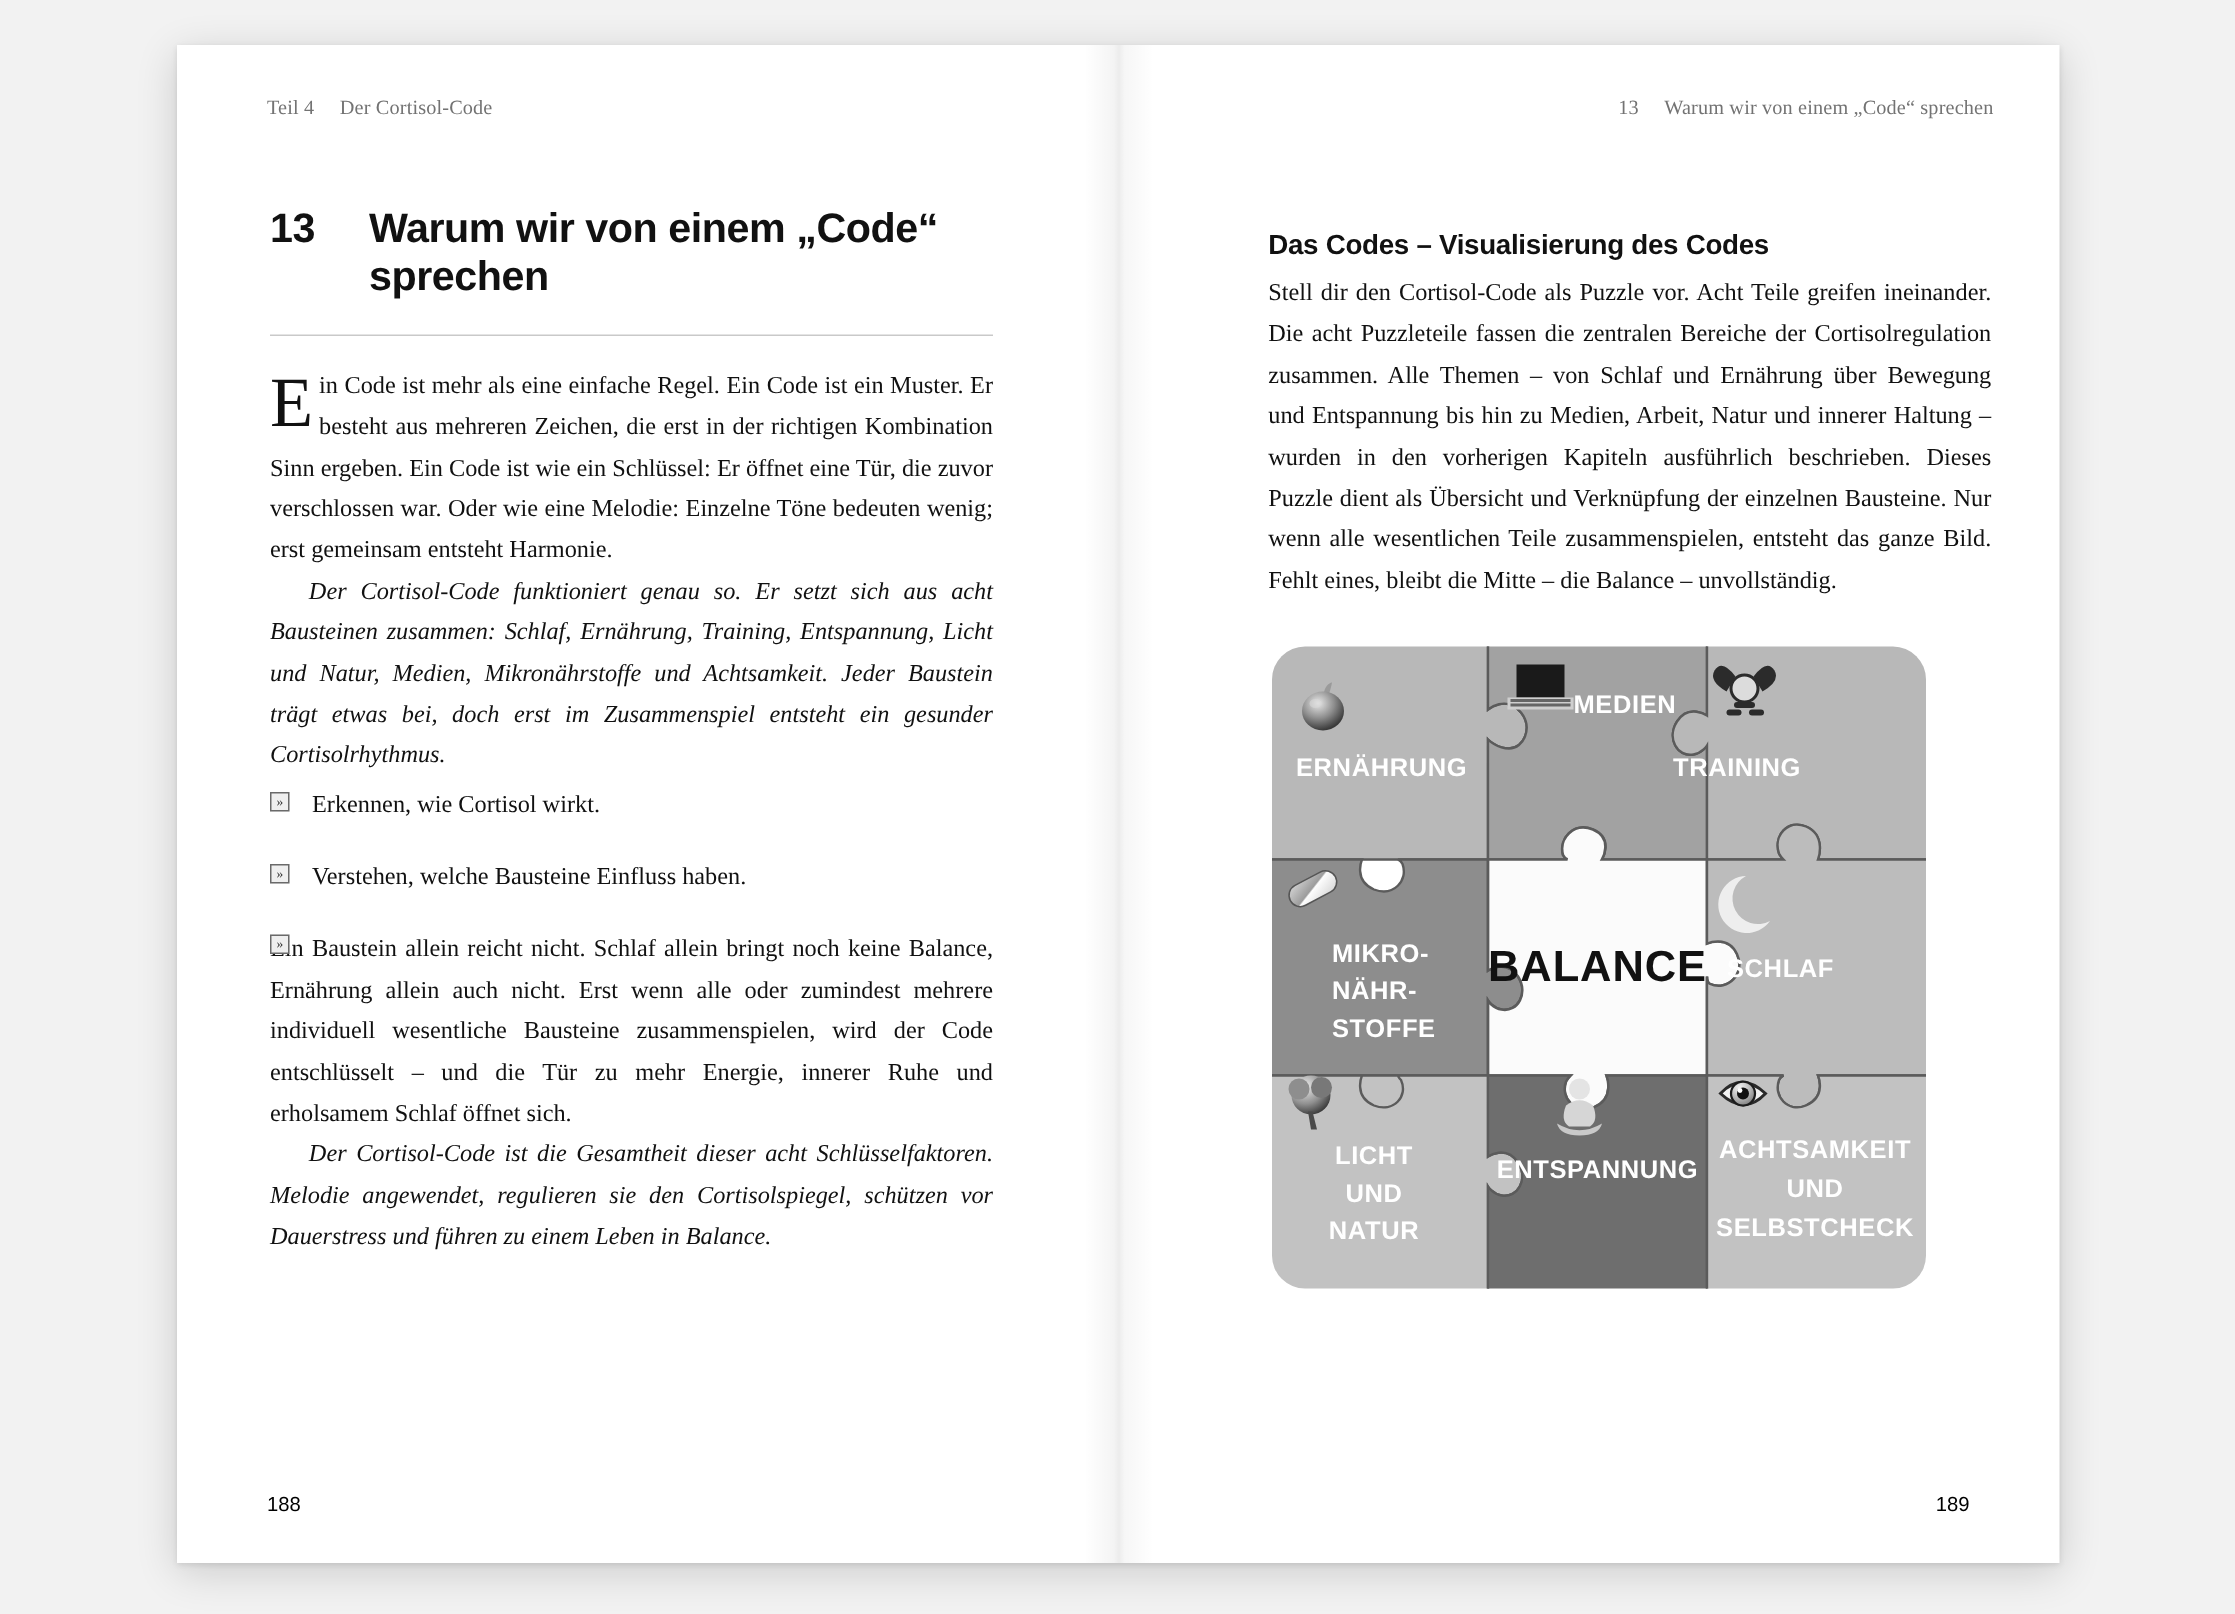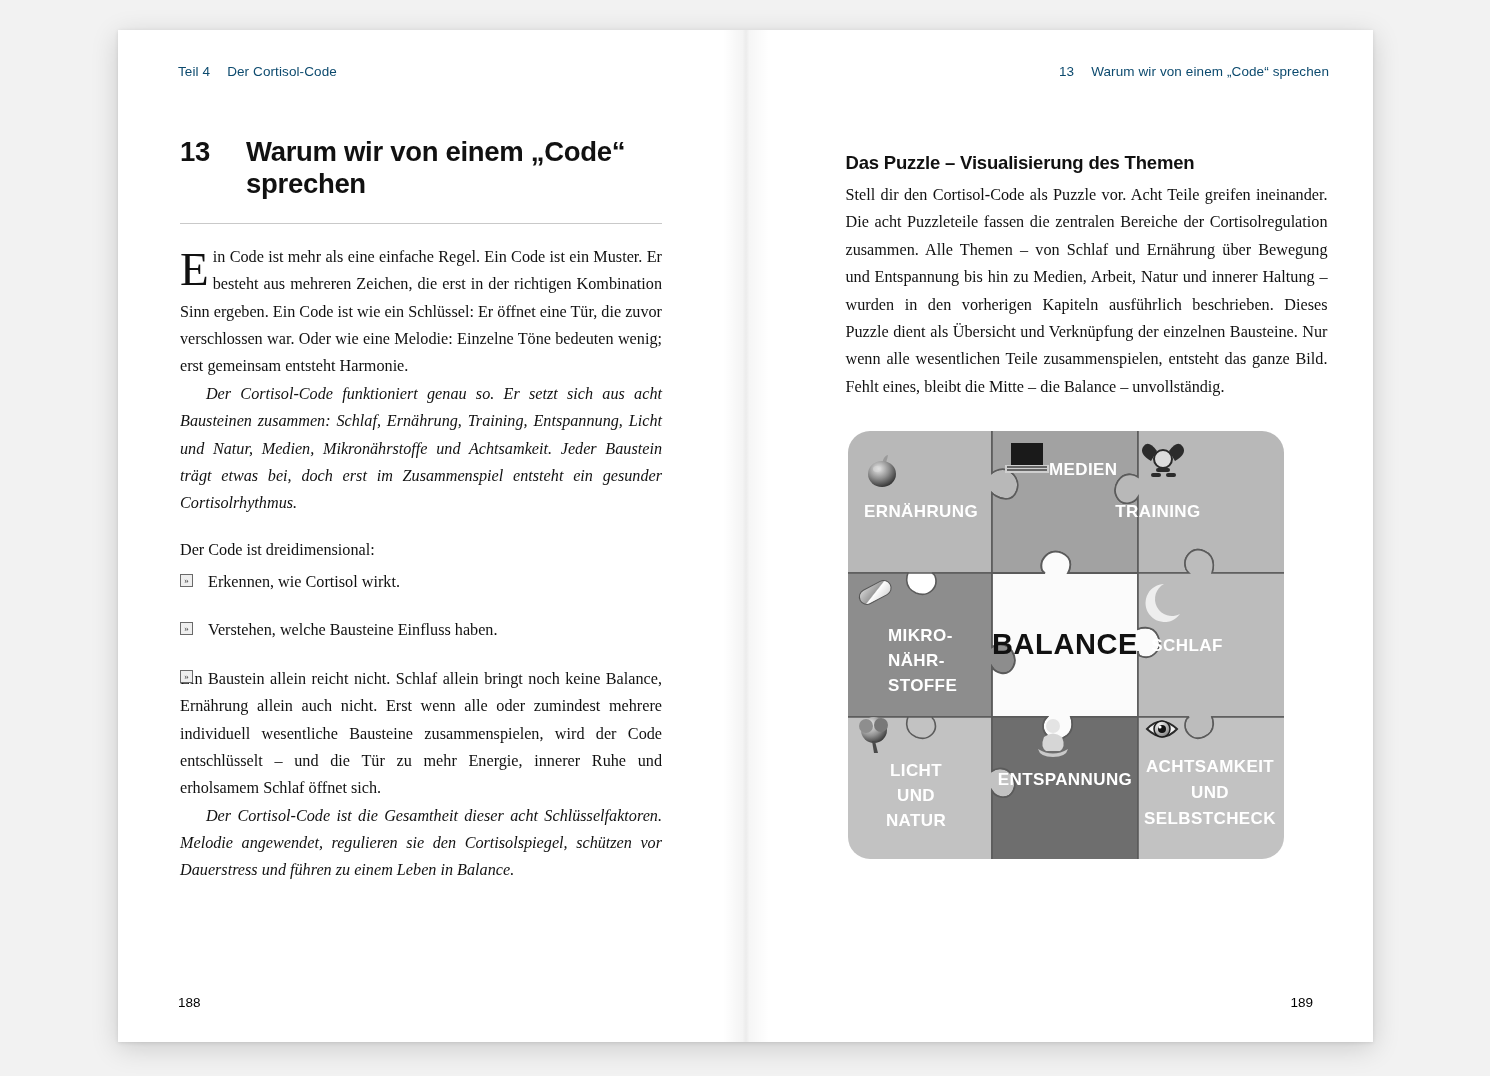--- a/index.html
+++ b/index.html
@@ -47,23 +47,23 @@
     width: 50%;
     height: 100%;
     position: relative;
     padding: 0;
   }
 
   
   .running-head {
     position: absolute;
     top: 34px;
-    font-family: Liberation Sans, sans-serif;
+    font-family: Liberation Serif, serif;
     font-size: 13.5px;
-    color: #0c4a6e;
+    color: #737373;
     letter-spacing: 0.1px;
     white-space: nowrap;
   }
   #running-head-left  { left: 60px; }
   #running-head-right { right: 44px; text-align: right; }
   .rh-num { margin-right: 17px; }
 
   
   .folio {
     position: absolute;
@@ -206,21 +206,20 @@
       <div id="chapter-heading">
         <span id="chapter-number">13</span>
         <span id="chapter-title">Warum wir von einem „Code“ sprechen</span>
       </div>
 
       <hr id="chapter-rule">
 
       <p class="body" id="dropcap-para">Ein Code ist mehr als eine einfache Regel. Ein Code ist ein Muster. Er besteht aus mehreren Zeichen, die erst in der richtigen Kombination Sinn ergeben. Ein Code ist wie ein Schlüssel: Er öffnet eine Tür, die zuvor verschlossen war. Oder wie eine Melodie: Einzelne Töne bedeuten wenig; erst gemeinsam entsteht Harmonie.</p>
       <p class="body indent">Der Cortisol-Code funktioniert genau so. Er setzt sich aus acht Bausteinen zusammen: Schlaf, Ernährung, Training, Entspannung, Licht und Natur, Medien, Mikronährstoffe und Achtsamkeit. Jeder Baustein trägt etwas bei, doch erst im Zusammenspiel entsteht ein gesunder Cortisolrhythmus.</p>
 
-      <p class="body spaced">Der Code ist dreidimensional:</p>
 
       <ul class="bullets">
         <li>
           <span class="bullet-marker">»</span>
           <span>Erkennen, wie Cortisol wirkt.</span>
         </li>
         <li>
           <span class="bullet-marker">»</span>
           <span>Verstehen, welche Bausteine Einfluss haben.</span>
         </li>
@@ -237,21 +236,21 @@
   </div>
 
   <div class="page">
 
     <div class="running-head" id="running-head-right">
       <span class="rh-num">13</span><span>Warum wir von einem „Code“ sprechen</span>
     </div>
 
     <div class="column" id="right-column">
 
-      <h2 class="section-heading">Das Puzzle – Visualisierung des Themen</h2>
+      <h2 class="section-heading">Das Codes – Visualisierung des Codes</h2>
 
       <p class="body">Stell dir den Cortisol-Code als Puzzle vor. Acht Teile greifen ineinander. Die acht Puzzleteile fassen die zentralen Bereiche der Cortisolregulation zusammen. Alle Themen – von Schlaf und Ernährung über Bewegung und Entspannung bis hin zu Medien, Arbeit, Natur und innerer Haltung – wurden in den vorherigen Kapiteln ausführlich beschrieben. Dieses Puzzle dient als Übersicht und Verknüpfung der einzelnen Bausteine. Nur wenn alle wesentlichen Teile zusammenspielen, entsteht das ganze Bild. Fehlt eines, bleibt die Mitte – die Balance – unvollständig.</p>
 
       <div id="puzzle-figure">
         <svg id="puzzle-svg" viewBox="0 0 440 432" xmlns="http://www.w3.org/2000/svg">
           <defs>
             <clipPath id="board-clip">
               <rect x="2" y="2" width="436" height="428" rx="22" ry="22"></rect>
             </clipPath>
             <radialGradient id="gApple" cx="38%" cy="30%" r="70%">

